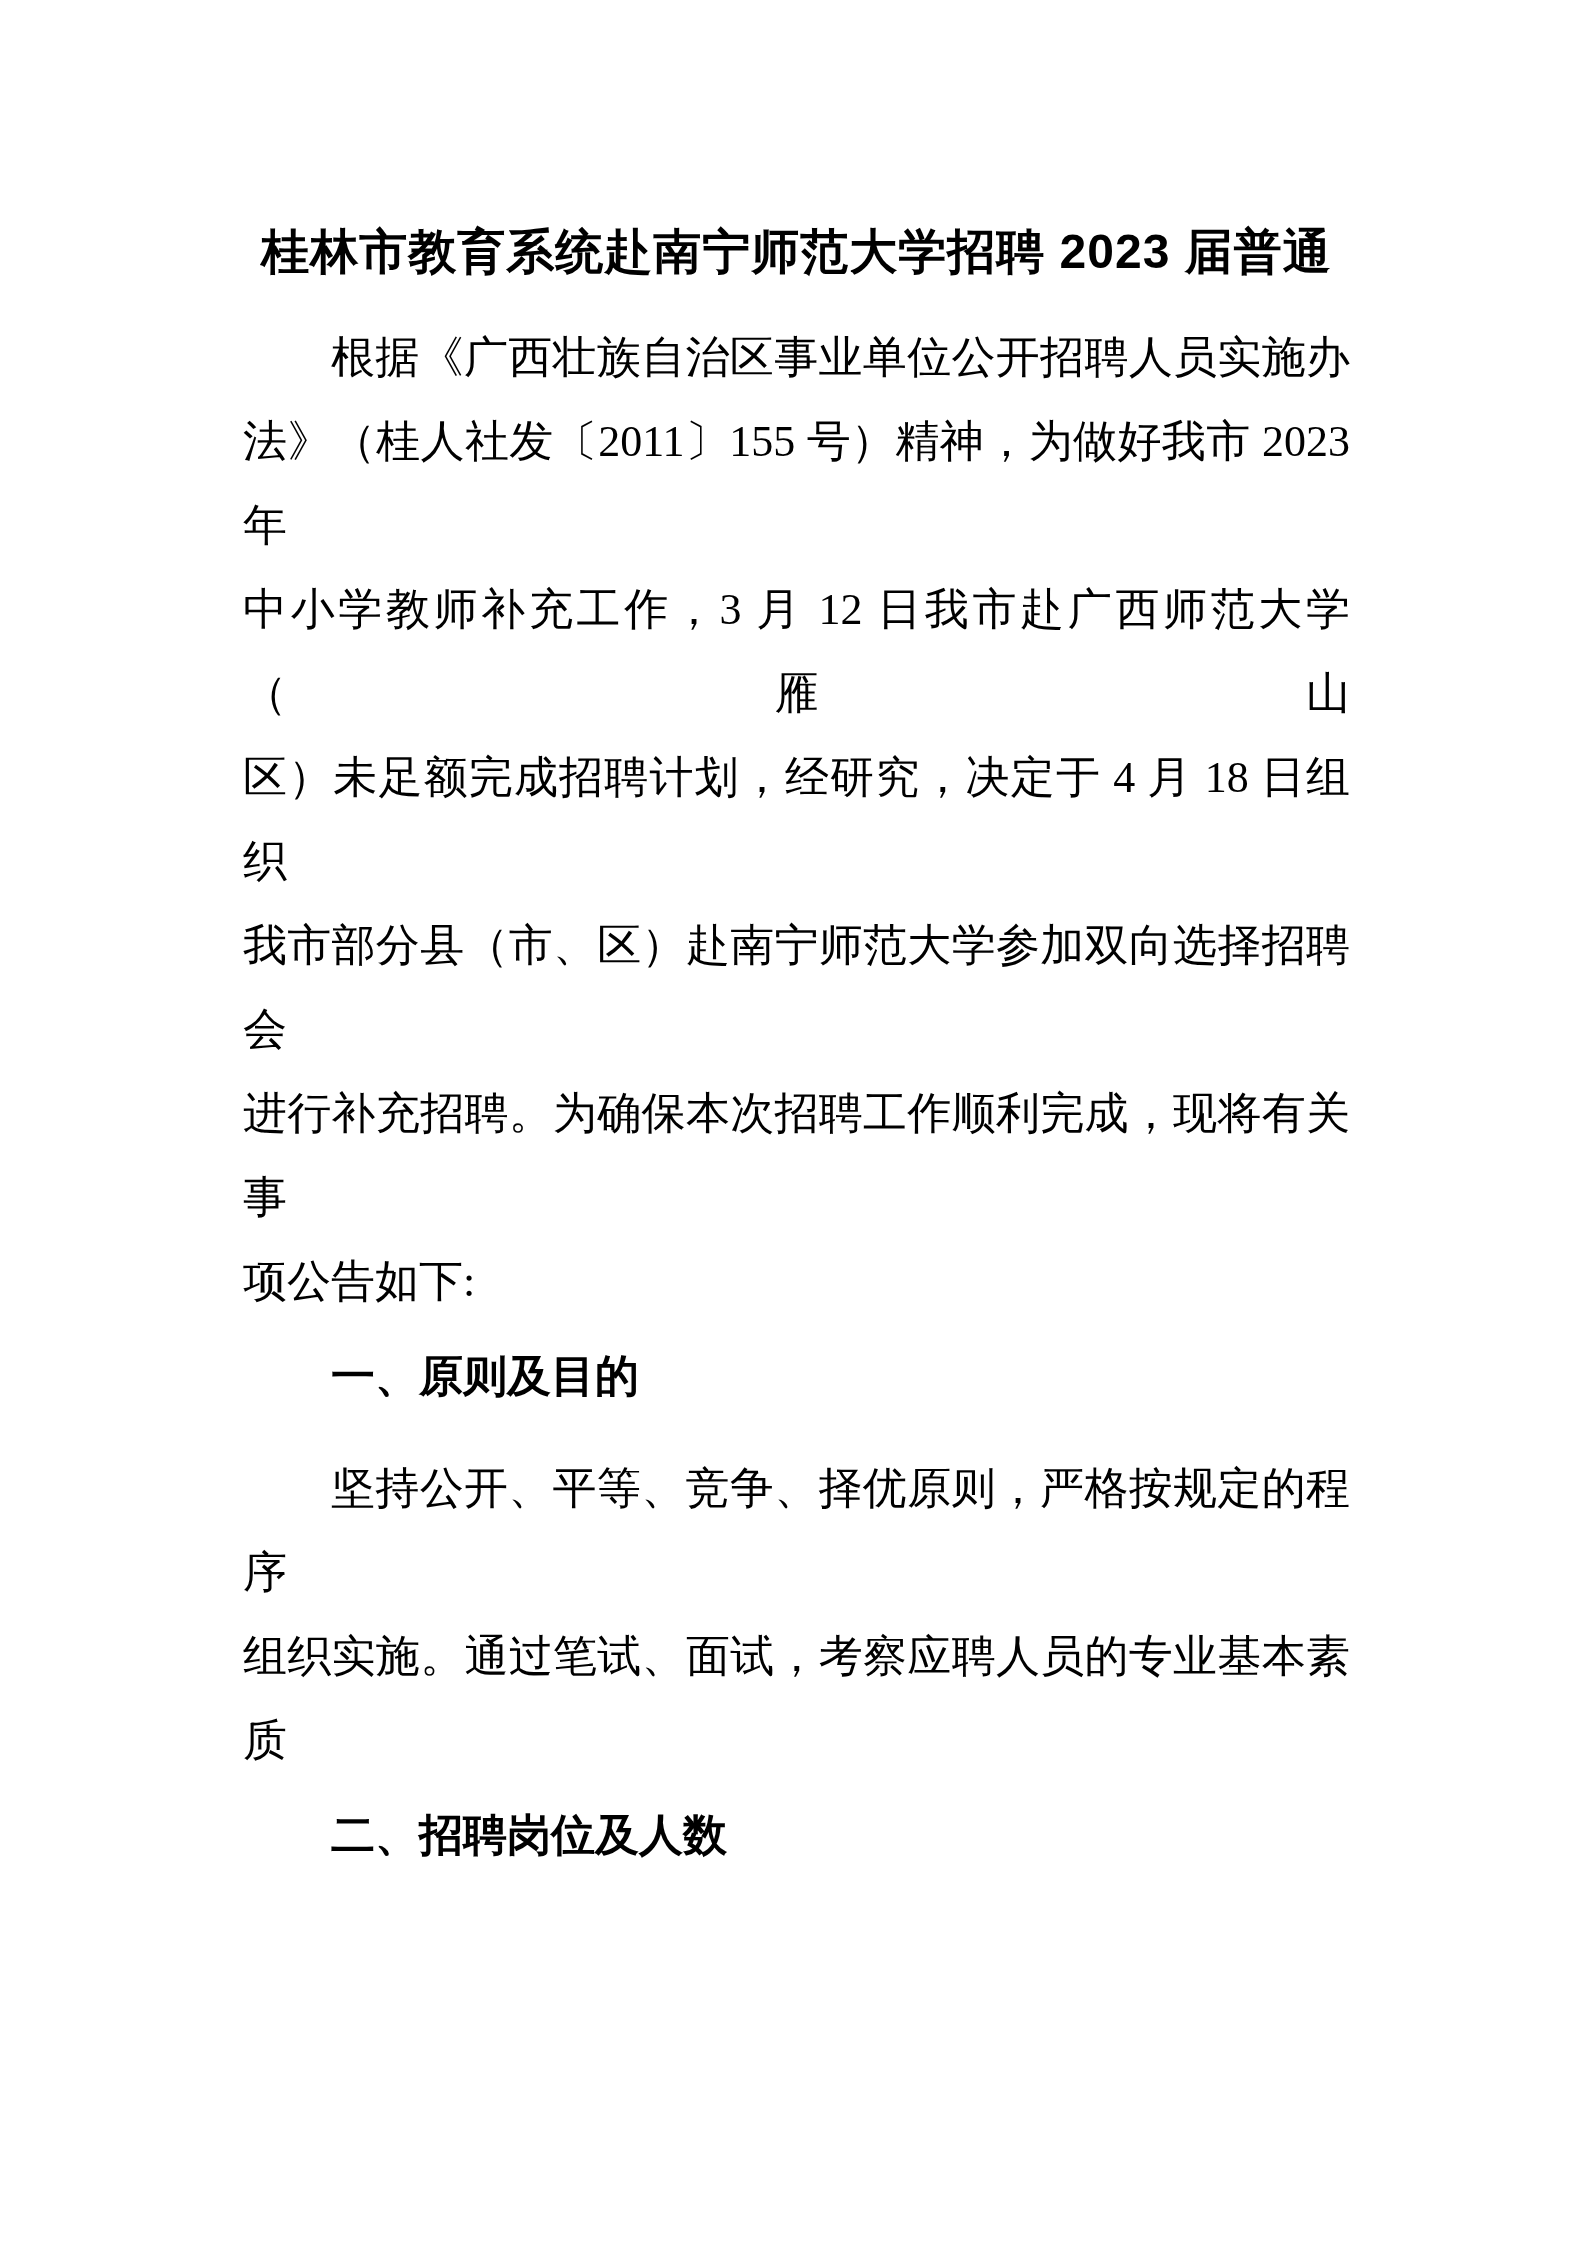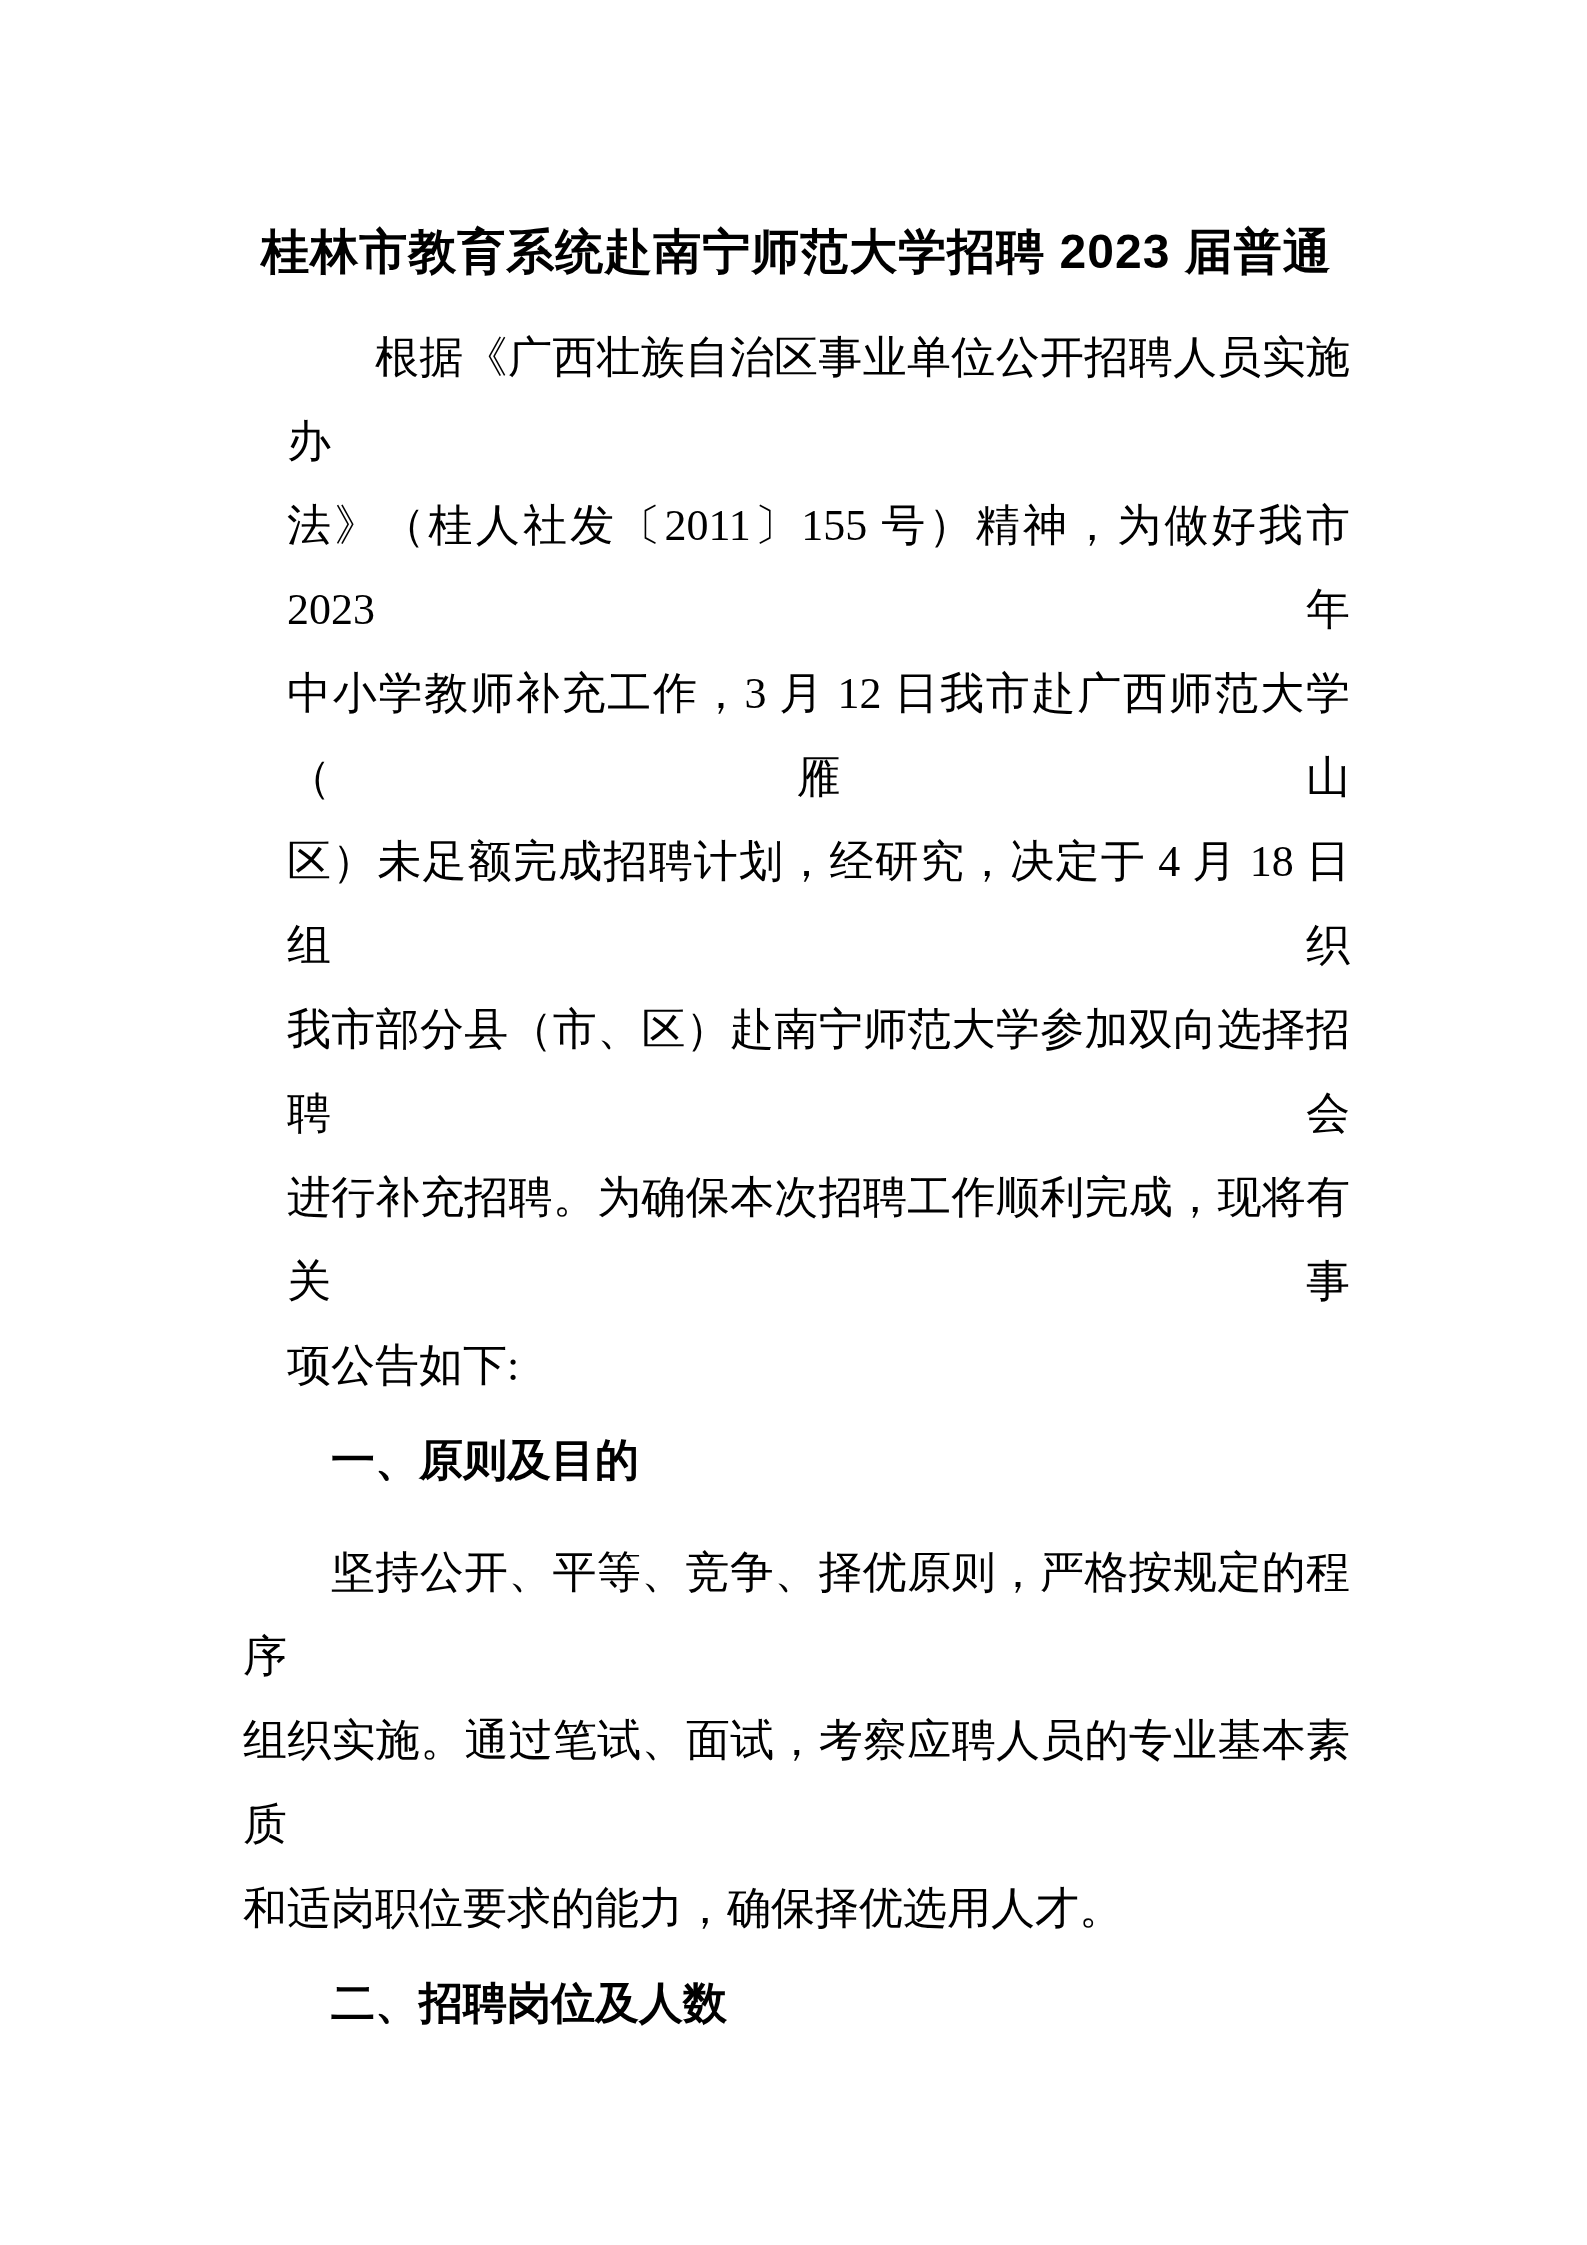--- a/index.html
+++ b/index.html
@@ -30,21 +30,21 @@
   }
   .body-text {
     font-family: "Liberation Serif", "DejaVu Serif", serif;
     font-size: 44px;
     line-height: 84px;
     color: #000000;
   }
   .para {
     margin: 0;
   }
-  .p1 { margin-top: 22px; margin-left: 44px; }
+  .p1 { margin-top: 22px; }
   .line { display: block; }
   .jline {
     text-align: justify;
     text-align-last: justify;
     text-justify: inter-character;
   }
   .indent { text-indent: 88px; }
   .heading {
     font-family: Liberation Mono, monospace;
     font-weight: bold;
@@ -74,19 +74,18 @@
       <span class="line jline">我市部分县（市、区）赴南宁师范大学参加双向选择招聘会</span>
       <span class="line jline">进行补充招聘。为确保本次招聘工作顺利完成，现将有关事</span>
       <span class="line">项公告如下:</span>
     </div>
 
     <div class="body-text heading h1">一、原则及目的</div>
 
     <div class="body-text para p2">
       <span class="line jline indent">坚持公开、平等、竞争、择优原则，严格按规定的程序</span>
       <span class="line jline">组织实施。通过笔试、面试，考察应聘人员的专业基本素质</span>
-      <span class="line">和适岗职位要求的能力，确保择优选用人才。</span>
     </div>
 
     <div class="body-text heading h2">二、招聘岗位及人数</div>
 
   </div>
 </div>
 
 </body></html>

